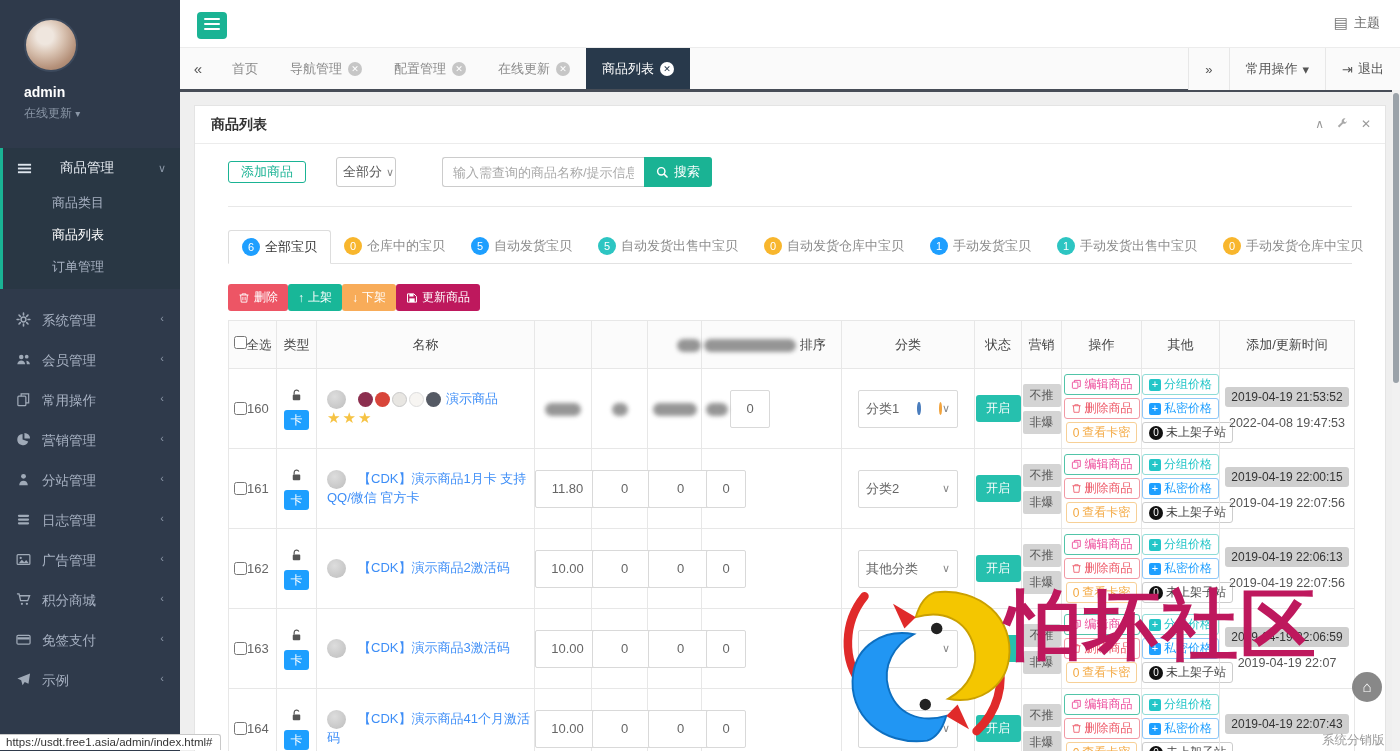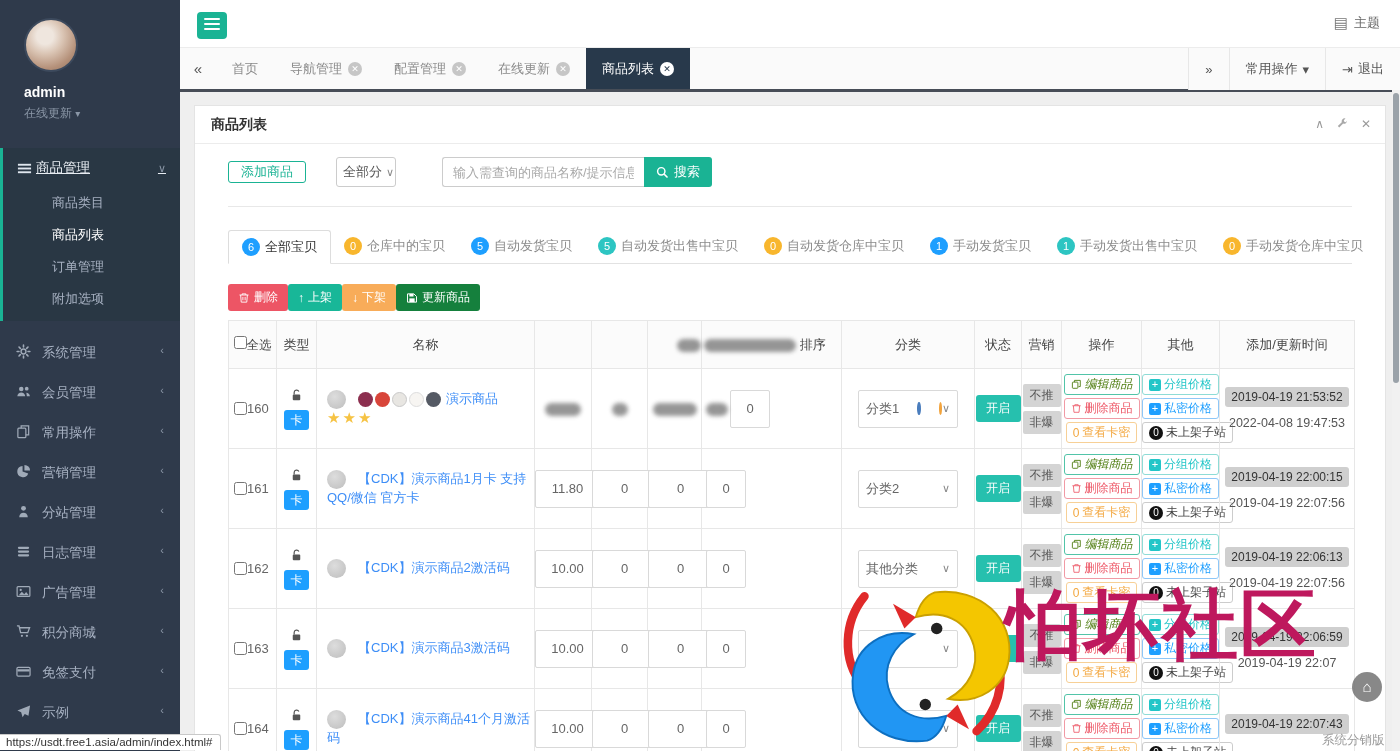--- a/index.html
+++ b/index.html
@@ -7,21 +7,21 @@
 
   
   .sidebar { position:absolute; left:0; top:0; width:180px; height:751px; background:#2f3a4b; z-index:5; }
   .user-block { padding:18px 0 0 24px; }
   .avatar { width:54px; height:54px; border-radius:50%; background:radial-gradient(circle at 38% 32%, #efe6de 0 18%, #d9c3b2 40%, #b5917a 70%, #8d6e5a); border:2px solid #3d4a5d; }
   .uname { color:#fff; font-weight:bold; font-size:14px; margin-top:12px; }
   .urole { color:#8b97a7; font-size:12px; margin-top:5px; }
   .urole .caret { font-size:10px; color:#8b97a7; }
   .menu { margin-top:26px; }
   .group-active { background:#293744; border-left:3px solid #1ab394; padding-bottom:6px; }
-  .group-head { display:flex; align-items:center; gap:4px; padding:11px 14px 10px 14px; color:#e8edf3; cursor:pointer;text-decoration:underline; }
+  .group-head { display:flex; align-items:center; gap:28px; padding:11px 14px 10px 14px; color:#e8edf3; cursor:pointer; }
   .group-head .glabel { flex:1; font-size:13.5px; }
   .chev { color:#8b97a7; font-size:11px; }
   .sub-item { padding:7px 0 7px 49px; color:#a7b1c2; font-size:13px; cursor:pointer; }
   .sub-item.active { color:#fff; }
   .group-list { margin-top:12px; }
   .group-item { display:flex; align-items:flex-start; gap:11px; padding:11px 16px; color:#a7b1c2; font-size:13.5px; cursor:pointer; }
   .group-item .glabel { flex:1; }
   .gico { flex:0 0 15px; }
 
   
@@ -62,21 +62,21 @@
   .hr { border-top:1px solid #e8e8e8; margin-top:19px; }
 
   .ftabs { margin-top:22px; display:flex; align-items:flex-end; border-bottom:1px solid #e2e2e2; height:35px; }
   .ftab { display:flex; align-items:center; gap:5px; padding:0 13px; height:34px; color:#8b8b8b; font-size:13px; cursor:pointer; white-space:nowrap; }
   .ftab.active { background:#fff; border:1px solid #ddd; border-bottom:1px solid #fff; border-radius:3px 3px 0 0; color:#333; margin-bottom:-1px; }
   .fbadge { min-width:18px; height:18px; border-radius:9px; color:#fff; font-size:11px; line-height:18px; text-align:center; }
   .b-blue { background:#1e9fff; } .b-orange { background:#f8b62d; } .b-teal { background:#2dc5c2; }
 
   .bulk { margin-top:20px; display:flex; }
   .bbtn { height:27px; border:none; border-radius:3px; color:#fff; font-size:12px; padding:0 10px; display:flex; align-items:center; gap:4px; cursor:pointer; }
-  .bb-del { background:#ed5565; } .bb-up { background:#18b798; } .bb-down { background:#f8ac59; } .bb-upd { background:#15803d; }
+  .bb-del { background:#ed5565; } .bb-up { background:#18b798; } .bb-down { background:#f8ac59; } .bb-upd { background:#be185d; }
 
   
   table { border-collapse:collapse; table-layout:fixed; width:1126px; margin-top:9px; background:#fff; }
   th, td { border:1px solid #e7e7e7; text-align:center; vertical-align:middle; font-weight:normal; }
   th { height:48px; background:#fbfbfb; color:#444; font-size:13px; }
   td { height:80px; color:#666; font-size:13px; }
   .th-sel { font-size:12.5px; line-height:1.3; }
   .td-sel { text-align:left; padding-left:5px; }
   .td-sel input { vertical-align:-2px; }
   .td-name { text-align:left; padding-left:10px; }
@@ -88,21 +88,21 @@
   .avatar-dot { display:inline-block; width:19px; height:19px; border-radius:50%; background:radial-gradient(circle at 40% 35%, #ddd, #bdbdbd); vertical-align:middle; margin-right:12px; }
   .edot { display:inline-block; width:15px; height:15px; border-radius:50%; vertical-align:middle; margin-right:2px; }
   .star { color:#f6c344; font-size:15px; letter-spacing:2px; }
   .cat-select { width:100px; height:38px; border:1px solid #d9d9d9; border-radius:2px; display:inline-flex; align-items:center; padding:0 7px; color:#666; cursor:pointer; background:#fff; }
   .cat-select .cval { flex:1; text-align:left; display:flex; align-items:center; gap:18px; overflow:hidden; white-space:nowrap; }
   .cat-select .sel-chev { color:#888; font-size:11px; }
   .cdot { display:inline-block; width:13px; height:13px; border-radius:50%; }
   .btn-on { width:45px; height:27px; background:#26c0ae; border:none; border-radius:3px; color:#fff; font-size:12px; cursor:pointer; }
   .mbadge { display:block; width:38px; margin:4px auto; background:#d4d4d4; color:#555; border-radius:2px; font-size:12px; padding:3px 0; }
   .opbtn { display:flex; align-items:center; justify-content:center; gap:3px; margin:3px auto; height:21px; border-radius:3px; font-size:12px; background:#fff; padding:0 6px; width:max-content; cursor:pointer; }
-  .op-edit { border:1px solid #52c4a8; color:#4d7c0f;font-style:italic; }
+  .op-edit { border:1px solid #52c4a8; color:#ec4899; }
   .op-del  { border:1px solid #f19aa5; color:#ed5565; }
   .op-card { border:1px solid #f7d096; color:#f3a73f; }
   .op-group{ border:1px solid #8edcd6; color:#23c6c8; }
   .op-priv { border:1px solid #8ec7f7; color:#1e9fff; }
   .op-sub  { border:1px solid #cccccc; color:#444; }
   .plus-sq { width:12px; height:12px; border-radius:2px; background:currentColor; position:relative; display:inline-block; }
   .plus-sq::before { content:"+"; position:absolute; left:0; top:-1px; width:12px; color:#fff; font-size:11px; line-height:13px; text-align:center; }
   .circle0 { width:14px; height:14px; border-radius:50%; background:#111; color:#fff; font-size:10px; line-height:14px; display:inline-block; }
   .time1 { display:inline-block; background:#cfcfcf; color:#333; border-radius:3px; padding:3px 6px; font-size:12px; }
   .time2 { margin-top:9px; color:#555; font-size:12.5px; }
@@ -137,21 +137,20 @@
               <rect x="1" y="7" width="14" height="2"></rect>
               <rect x="1" y="11" width="14" height="2"></rect>
             </g>
           </svg>
         <span class="glabel">商品管理</span>
         <span class="chev">∨</span>
       </div>
       <div class="sub-item">商品类目</div>
       <div class="sub-item active">商品列表</div>
       <div class="sub-item">订单管理</div>
-      <div class="sub-item">附加选项</div>
     </div>
     <div class="group-list">
       <div class="group-item">
         <svg class="gico" width="15" height="15" viewBox="0 0 16 16">
             <circle cx="8" cy="8" r="2.6" fill="none" stroke="#a0aab8" stroke-width="1.5"></circle>
             <g stroke="#a0aab8" stroke-width="1.7" stroke-linecap="round">
               <path d="M8 1.2v2M8 12.8v2M1.2 8h2M12.8 8h2M3.2 3.2l1.4 1.4M11.4 11.4l1.4 1.4M3.2 12.8l1.4-1.4M11.4 4.6l1.4-1.4" fill="none"></path>
             </g>
           </svg>
         <span class="glabel">系统管理</span>

